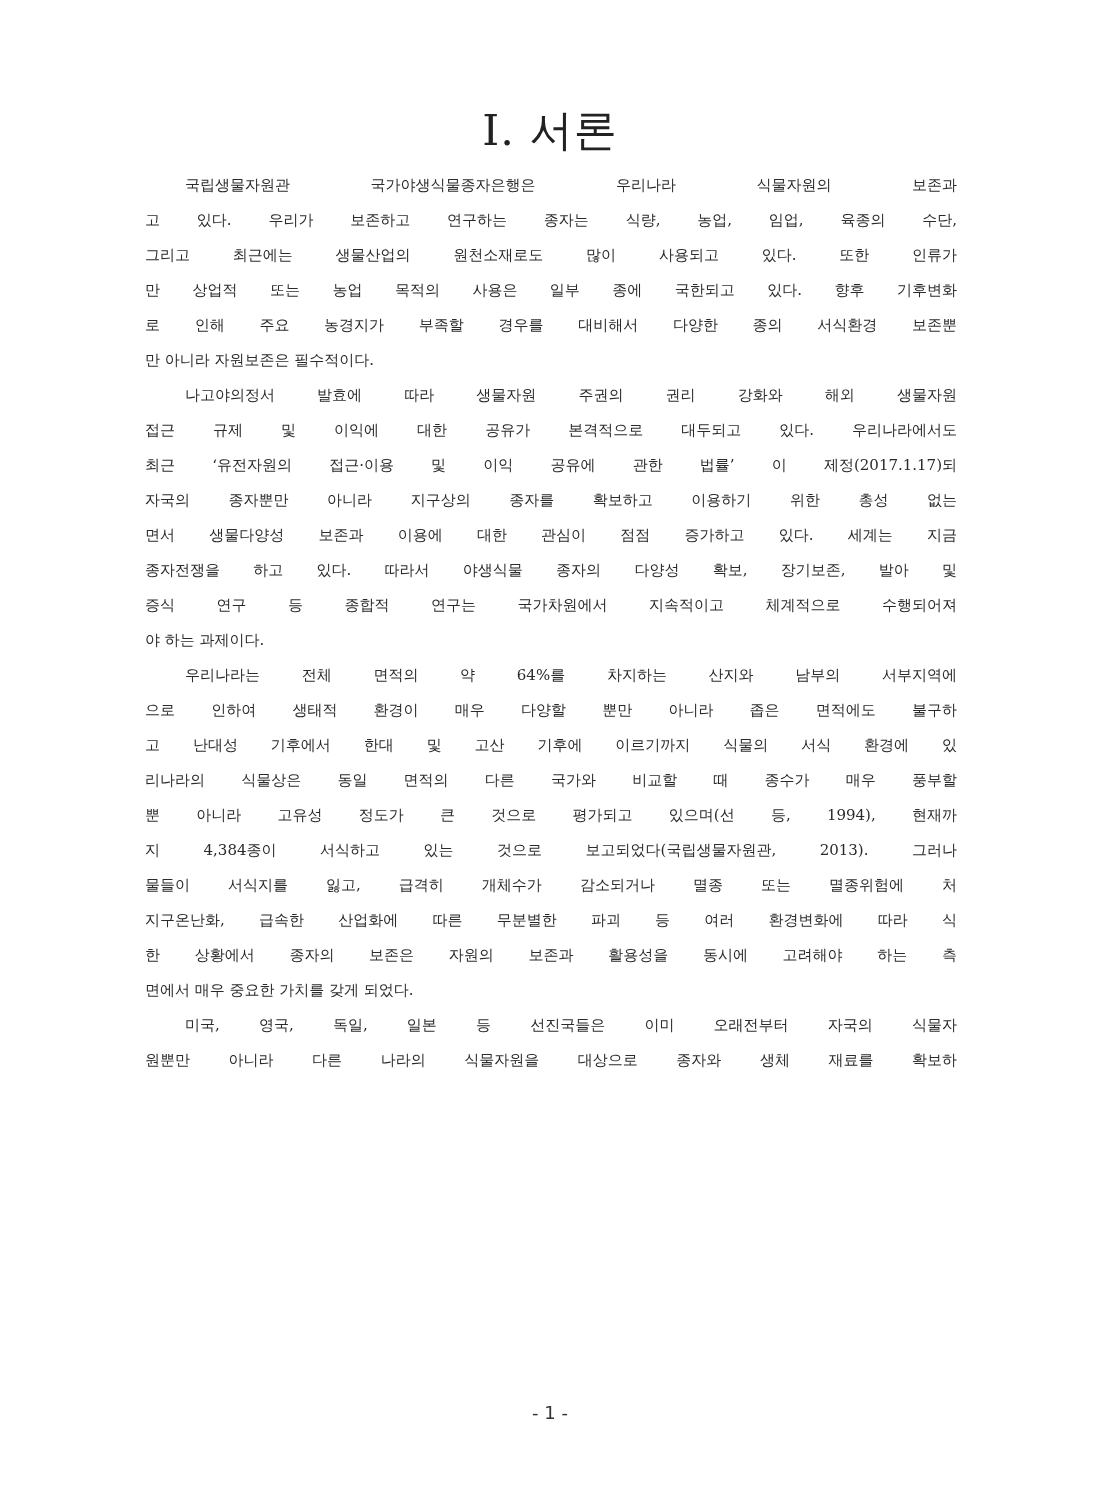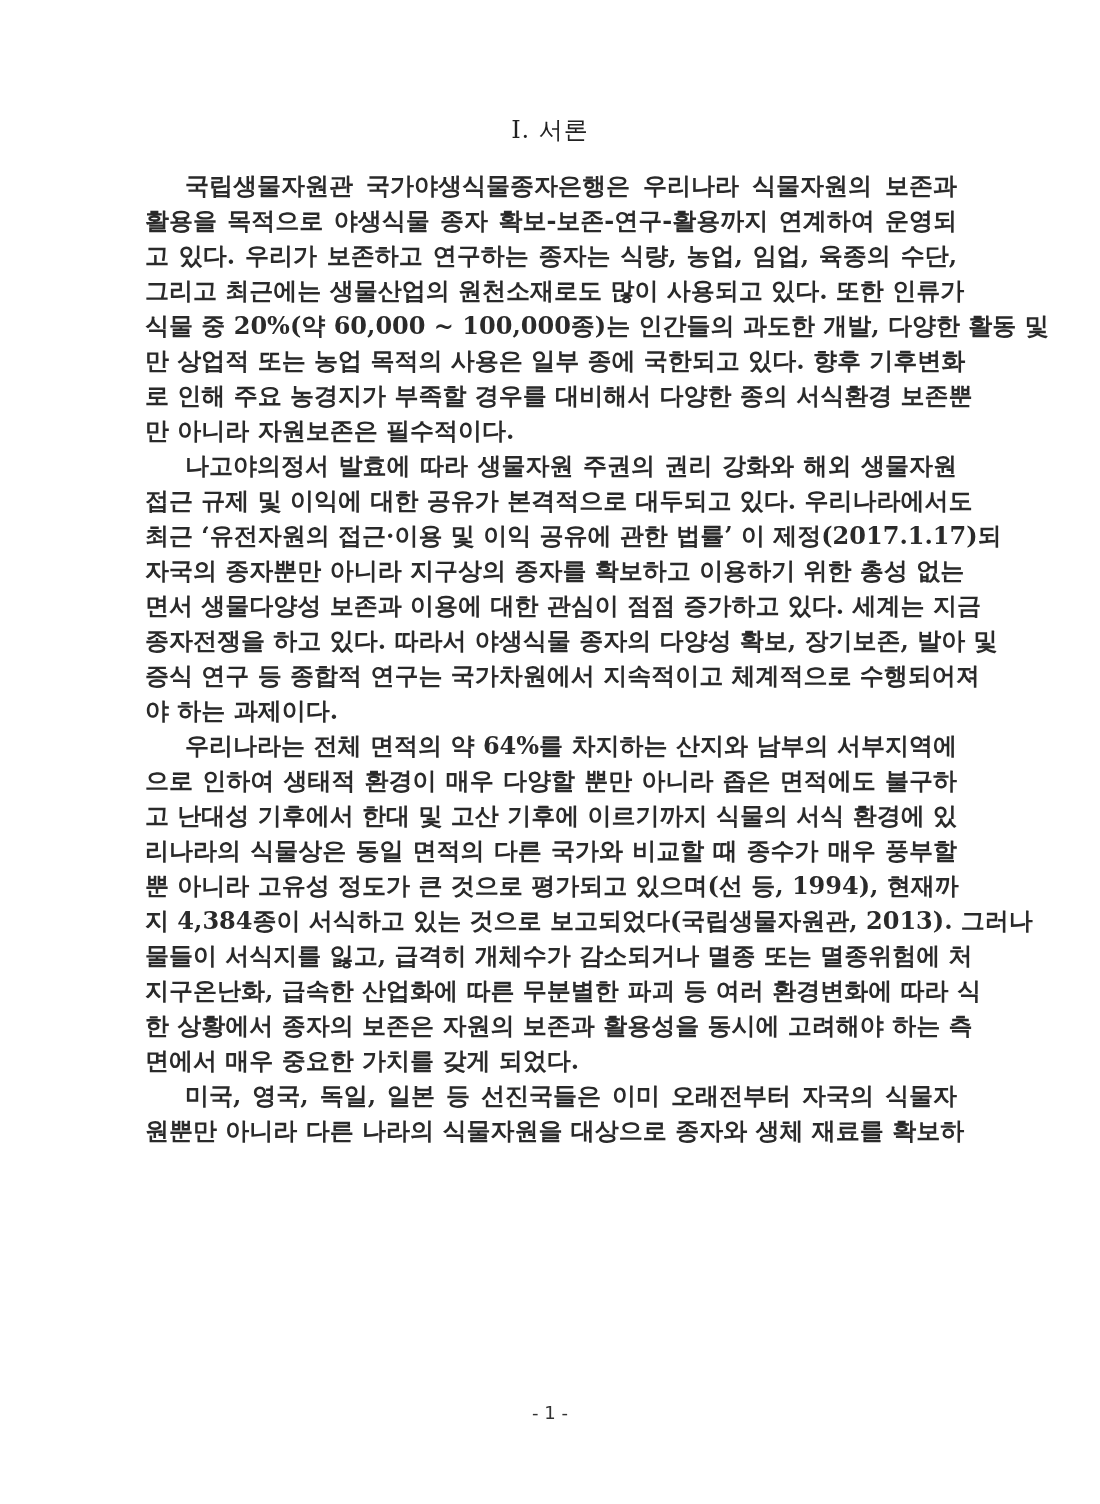--- a/index.html
+++ b/index.html
@@ -1,40 +1,38 @@
 <!DOCTYPE html>
 <html><head>
 <meta charset="utf-8">
 <style>
   html, body { margin: 0; padding: 0; background: #ffffff; }
   body { width: 1100px; height: 1504px; position: relative; overflow: hidden;
          font-family: "DejaVu Serif", "Liberation Serif", serif; color: #2a2a2a; }
   .page-title { position: absolute; top: 108px; left: 0; width: 1100px; text-align: center;
-                font-size: 24px; line-height: 44px; letter-spacing: 1px; color: #222; margin: 0; font-weight: normal; }
+                font-size: 43px; line-height: 44px; letter-spacing: 1px; color: #222; margin: 0; font-weight: normal; }
   .body-text { position: absolute; top: 168px; left: 145px; width: 812px; }
-  .line { height: 35px; line-height: 35px; font-size: 24px; white-space: nowrap;
-          text-align: justify; text-align-last: justify; letter-spacing: 0px; font-weight: bold; }
+  .line { height: 35px; line-height: 35px; font-size: 15px; white-space: nowrap;
+          text-align: justify; text-align-last: justify; letter-spacing: 0px; }
   .line.last { text-align-last: left; }
   .line.indent { padding-left: 40px; }
   .page-number { position: absolute; top: 1402px; left: 0; width: 1100px; text-align: center;
                  font-size: 18px; color: #333; font-family: "DejaVu Sans", sans-serif; }
 </style>
 </head>
 <body>
 
 <h1 class="page-title">I. 서론</h1>
 
 <div class="body-text">
 
   <div>
     <div class="line indent">국립생물자원관 국가야생식물종자은행은 우리나라 식물자원의 보존과</div>
-    <div class="line">활용을 목적으로 야생식물 종자 확보-보존-연구-활용까지 연계하여 운영되</div>
     <div class="line">고 있다. 우리가 보존하고 연구하는 종자는 식량, 농업, 임업, 육종의 수단,</div>
     <div class="line">그리고 최근에는 생물산업의 원천소재로도 많이 사용되고 있다. 또한 인류가</div>
-    <div class="line">식물 중 20%(약 60,000 ~ 100,000종)는 인간들의 과도한 개발, 다양한 활동 및</div>
     <div class="line">만 상업적 또는 농업 목적의 사용은 일부 종에 국한되고 있다. 향후 기후변화</div>
     <div class="line">로 인해 주요 농경지가 부족할 경우를 대비해서 다양한 종의 서식환경 보존뿐</div>
     <div class="line last">만 아니라 자원보존은 필수적이다.</div>
   </div>
 
   <div>
     <div class="line indent">나고야의정서 발효에 따라 생물자원 주권의 권리 강화와 해외 생물자원</div>
     <div class="line">접근 규제 및 이익에 대한 공유가 본격적으로 대두되고 있다. 우리나라에서도</div>
     <div class="line">최근 ‘유전자원의 접근·이용 및 이익 공유에 관한 법률’ 이 제정(2017.1.17)되</div>
     <div class="line">자국의 종자뿐만 아니라 지구상의 종자를 확보하고 이용하기 위한 총성 없는</div>

